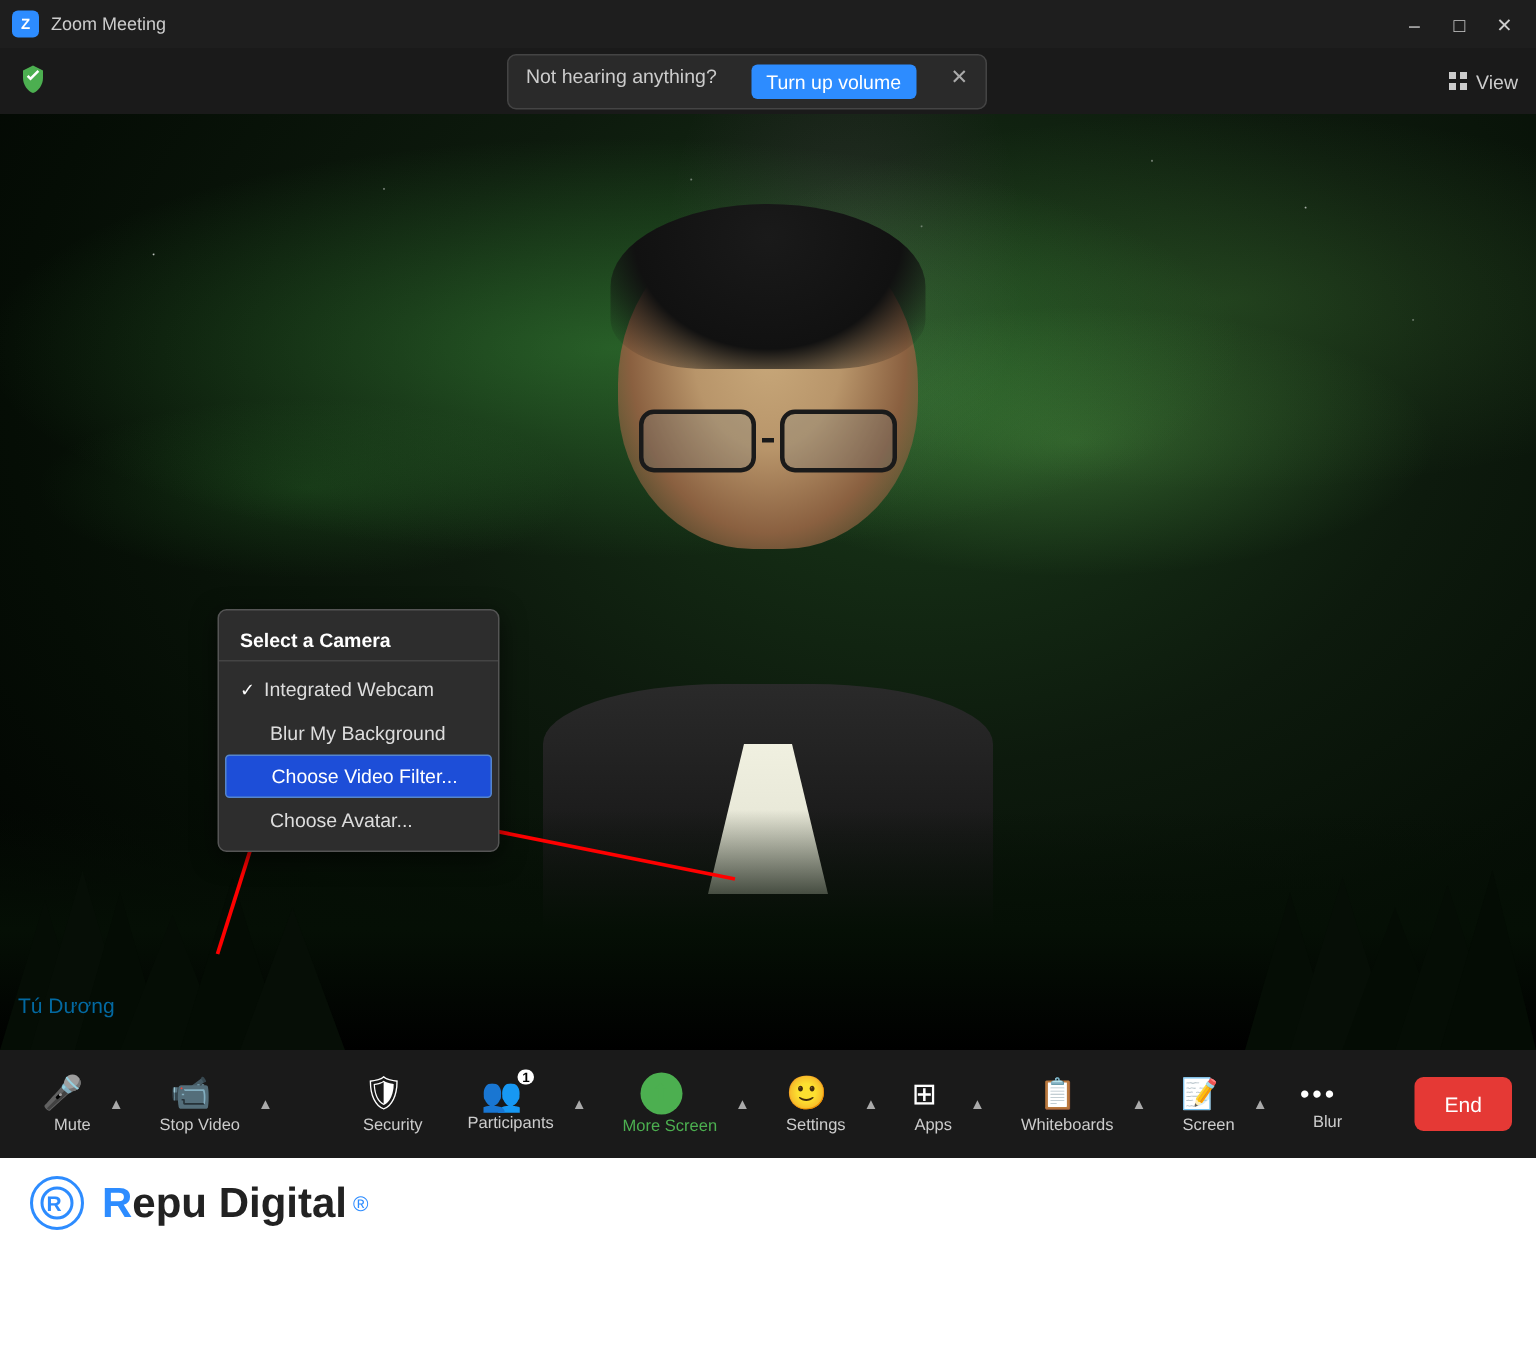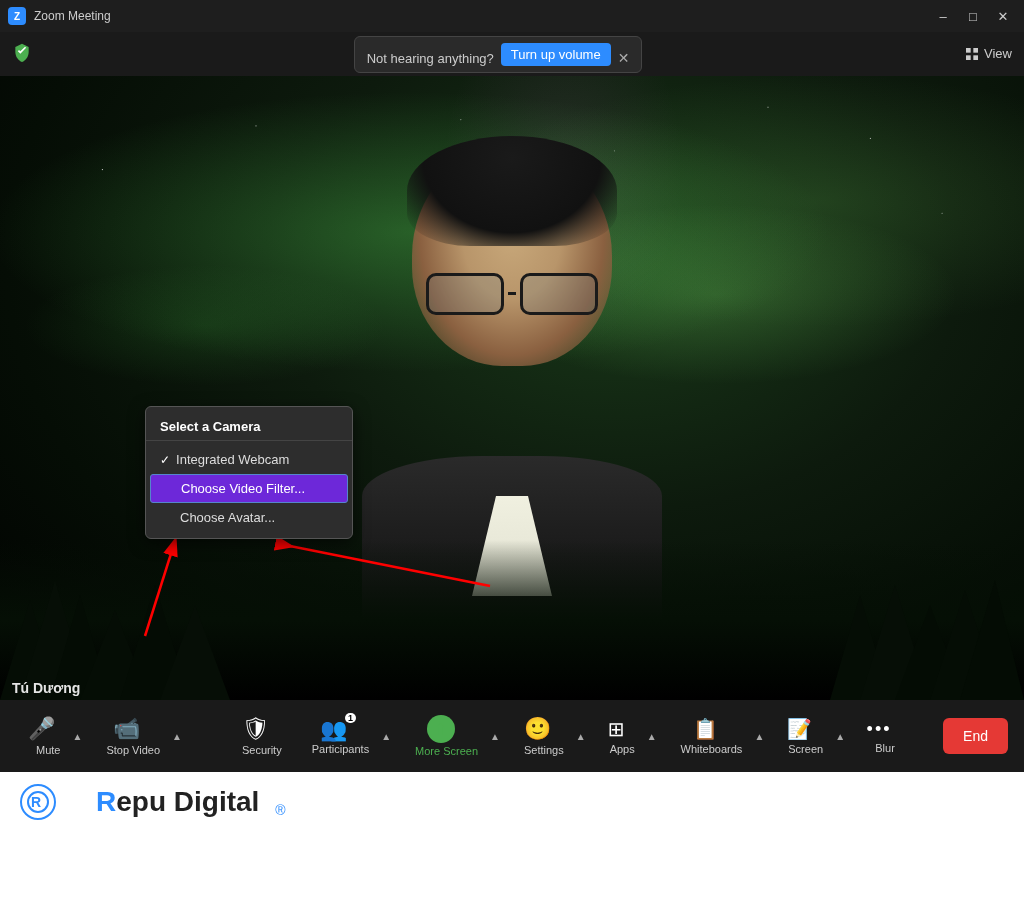--- a/index.html
+++ b/index.html
@@ -40,22 +40,22 @@
     .top-bar {
       height: 44px;
       background: #1a1a1a;
       display: flex;
       align-items: center;
       justify-content: space-between;
       padding: 0 12px;
     }
     .notification-banner {
       display: flex;
-      align-items: flex-end;
-      gap: 7px;
+      align-items: flex-start;
+      gap: 23px;
       background: #2a2a2a;
       border: 1px solid #444;
       border-radius: 6px;
       padding: 6px 12px;
     }
     .notif-text { color: #ccc; font-size: 13px; }
     .turn-up-btn {
       background: #2d8cff;
       color: #fff;
       border: none;
@@ -63,21 +63,21 @@
       padding: 4px 10px;
       font-size: 13px;
       cursor: pointer;
     }
     .notif-close {
       background: none; border: none; color: #aaa; cursor: pointer; font-size: 14px;
     }
     .view-btn {
       color: #ccc; font-size: 13px;
       background: none; border: none; cursor: pointer;
-      display: flex; gap: 4px;
+      display: flex; align-items: center; gap: 4px;
     }
 
     
     .video-area {
       width: 1024px;
       height: 624px;
       position: relative;
       background: #000;
       overflow: hidden;
     }
@@ -127,32 +127,32 @@
       top: 50px; left: 50%;
       transform: translateX(-50%);
       width: 380px; height: 530px;
       display: flex; align-items: center; justify-content: center;
       overflow: hidden;
     }
 
     
     .name-badge {
       position: absolute;
-      bottom: 4px; left: 12px;
-      color: #e5e5e5; font-size: 14px; font-weight: bold;
+      bottom: 22px; left: 12px;
+      color: #0369a1; font-size: 14px;
     }
 
     
     .context-menu {
       position: absolute;
       top: 330px; left: 145px;
       background: #2d2d2d;
       border: 1px solid #555;
       border-radius: 6px;
-      width: 208px;
+      width: 188px;
       padding: 6px 0;
       box-shadow: 0 4px 16px rgba(0,0,0,0.6);
       z-index: 100;
     }
     .context-menu-title {
       padding: 6px 14px;
       font-size: 13px;
       font-weight: bold;
       color: #fff;
       border-bottom: 1px solid #444;
@@ -161,21 +161,21 @@
     .context-menu-item {
       padding: 7px 14px;
       font-size: 13px;
       color: #ddd;
       cursor: pointer;
       display: flex;
       align-items: center;
       gap: 6px;
     }
     .context-menu-item.selected {
-      background: #6d28d9;
+      background: #1d4ed8;
       color: #fff;
       border: 1px solid #5585cc;
       border-radius: 3px;
       margin: 0 4px;
       padding: 6px 10px;
     }
     .checkmark { color: #fff; font-size: 12px; }
 
     
     .arrow-overlay {
@@ -363,20 +363,24 @@
     <span>Tú Dương</span>
   </div>
 
   <div class="context-menu">
     <div class="context-menu-title">Select a Camera</div>
 
     <div class="context-menu-item">
       <span class="checkmark">✓</span>
       <span>Integrated Webcam</span>
     </div>
+    <div class="context-menu-item">
+      <span style="width:14px;"></span>
+      <span>Blur My Background</span>
+    </div>
     <div class="context-menu-item selected">
       <span style="width:14px;"></span>
       <span>Choose Video Filter...</span>
     </div>
     <div class="context-menu-item">
       <span style="width:14px;"></span>
       <span>Choose Avatar...</span>
     </div>
   </div>
 
@@ -486,19 +490,19 @@
   </div>
 </div>
 
 <div class="branding">
   <div class="brand-logo">
     <svg width="24" height="24" viewBox="0 0 24 24" fill="none">
       <circle cx="12" cy="12" r="10" stroke="#2d8cff" stroke-width="2" fill="none"></circle>
       <text x="5" y="17" font-size="14" fill="#2d8cff" font-weight="bold">R</text>
     </svg>
   </div>
-  <div style="display:flex;align-items:flex-end;gap:16px;margin-left:28px;">
+  <div style="display:flex;align-items:center;gap:4px;">
     <span class="brand-text">
       <span style="color:#2d8cff;">R</span><span style="color:#222;">epu Digital</span>
     </span>
     <span class="brand-reg">®</span>
   </div>
 </div>
 
 </body></html>

